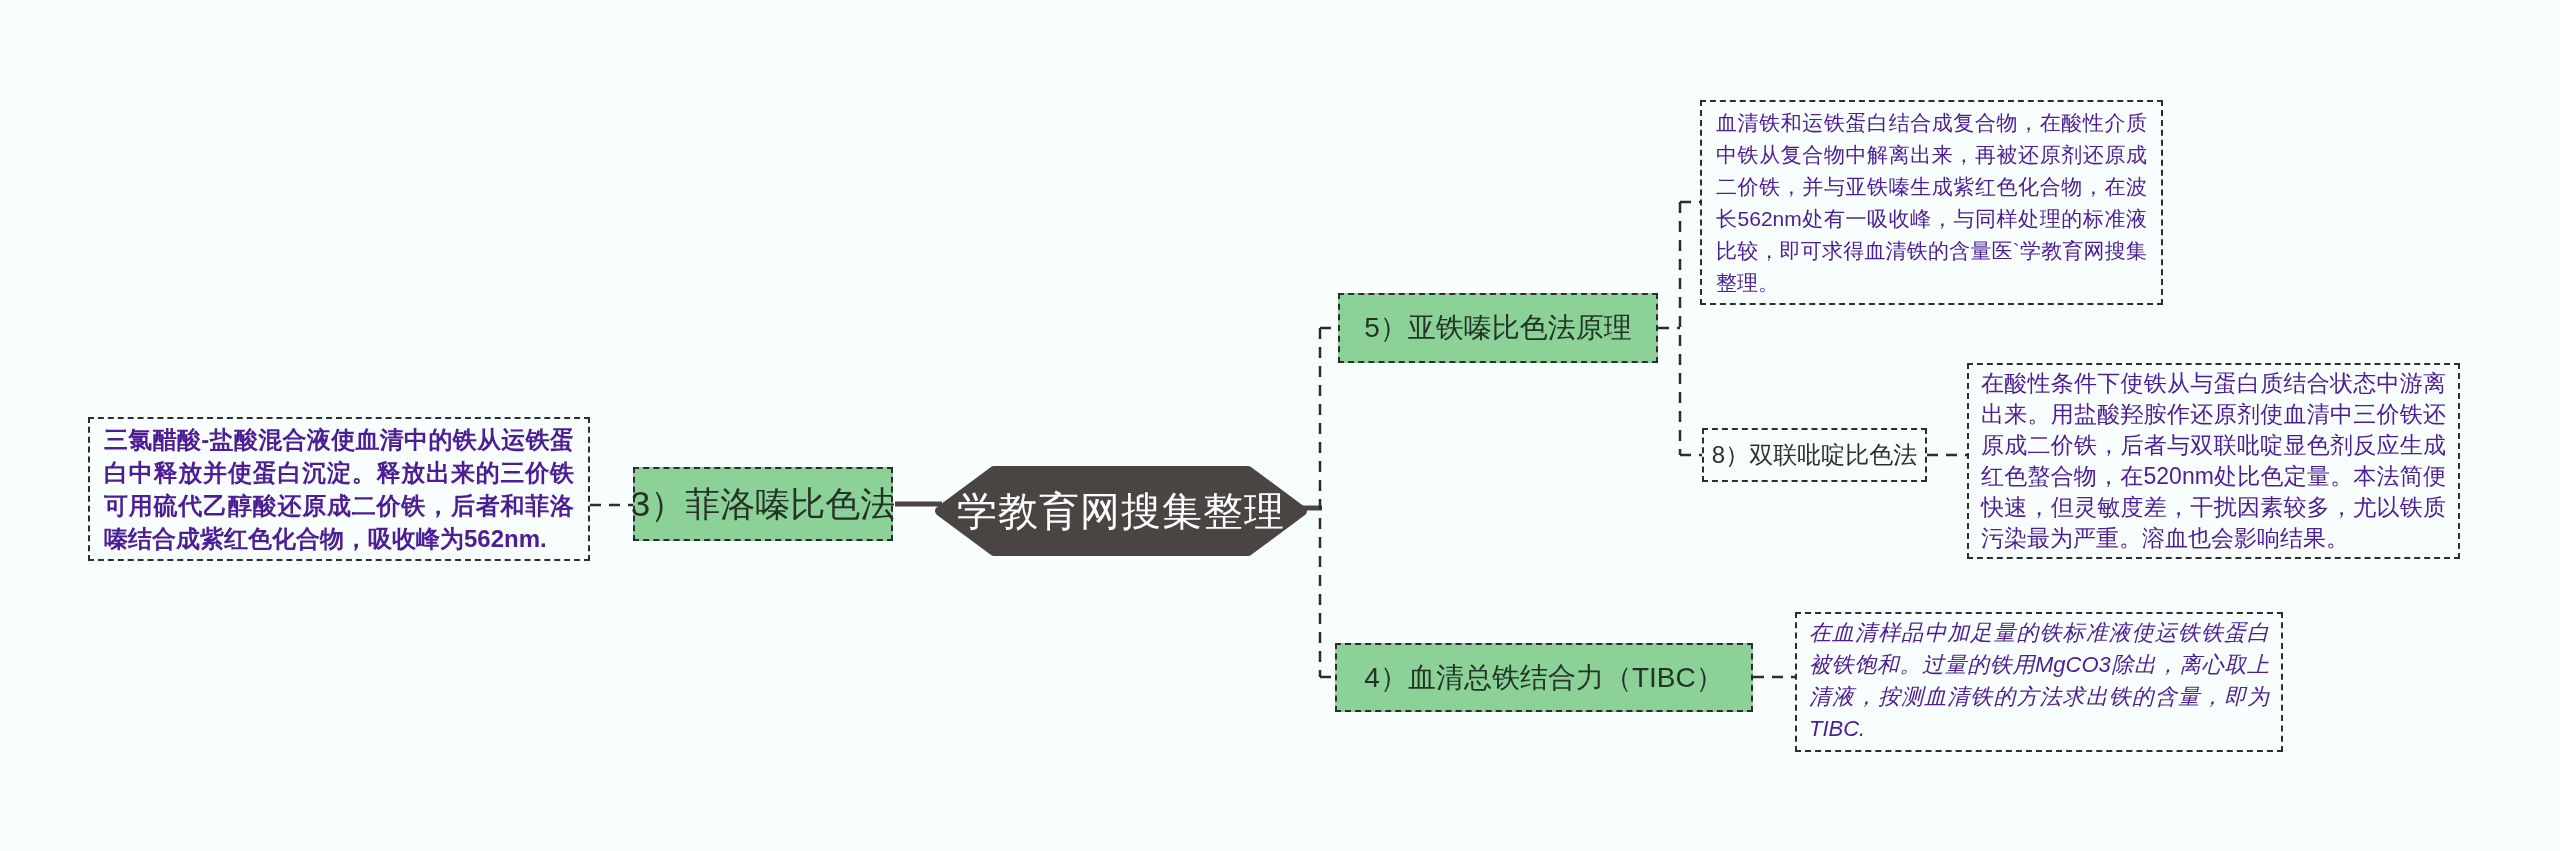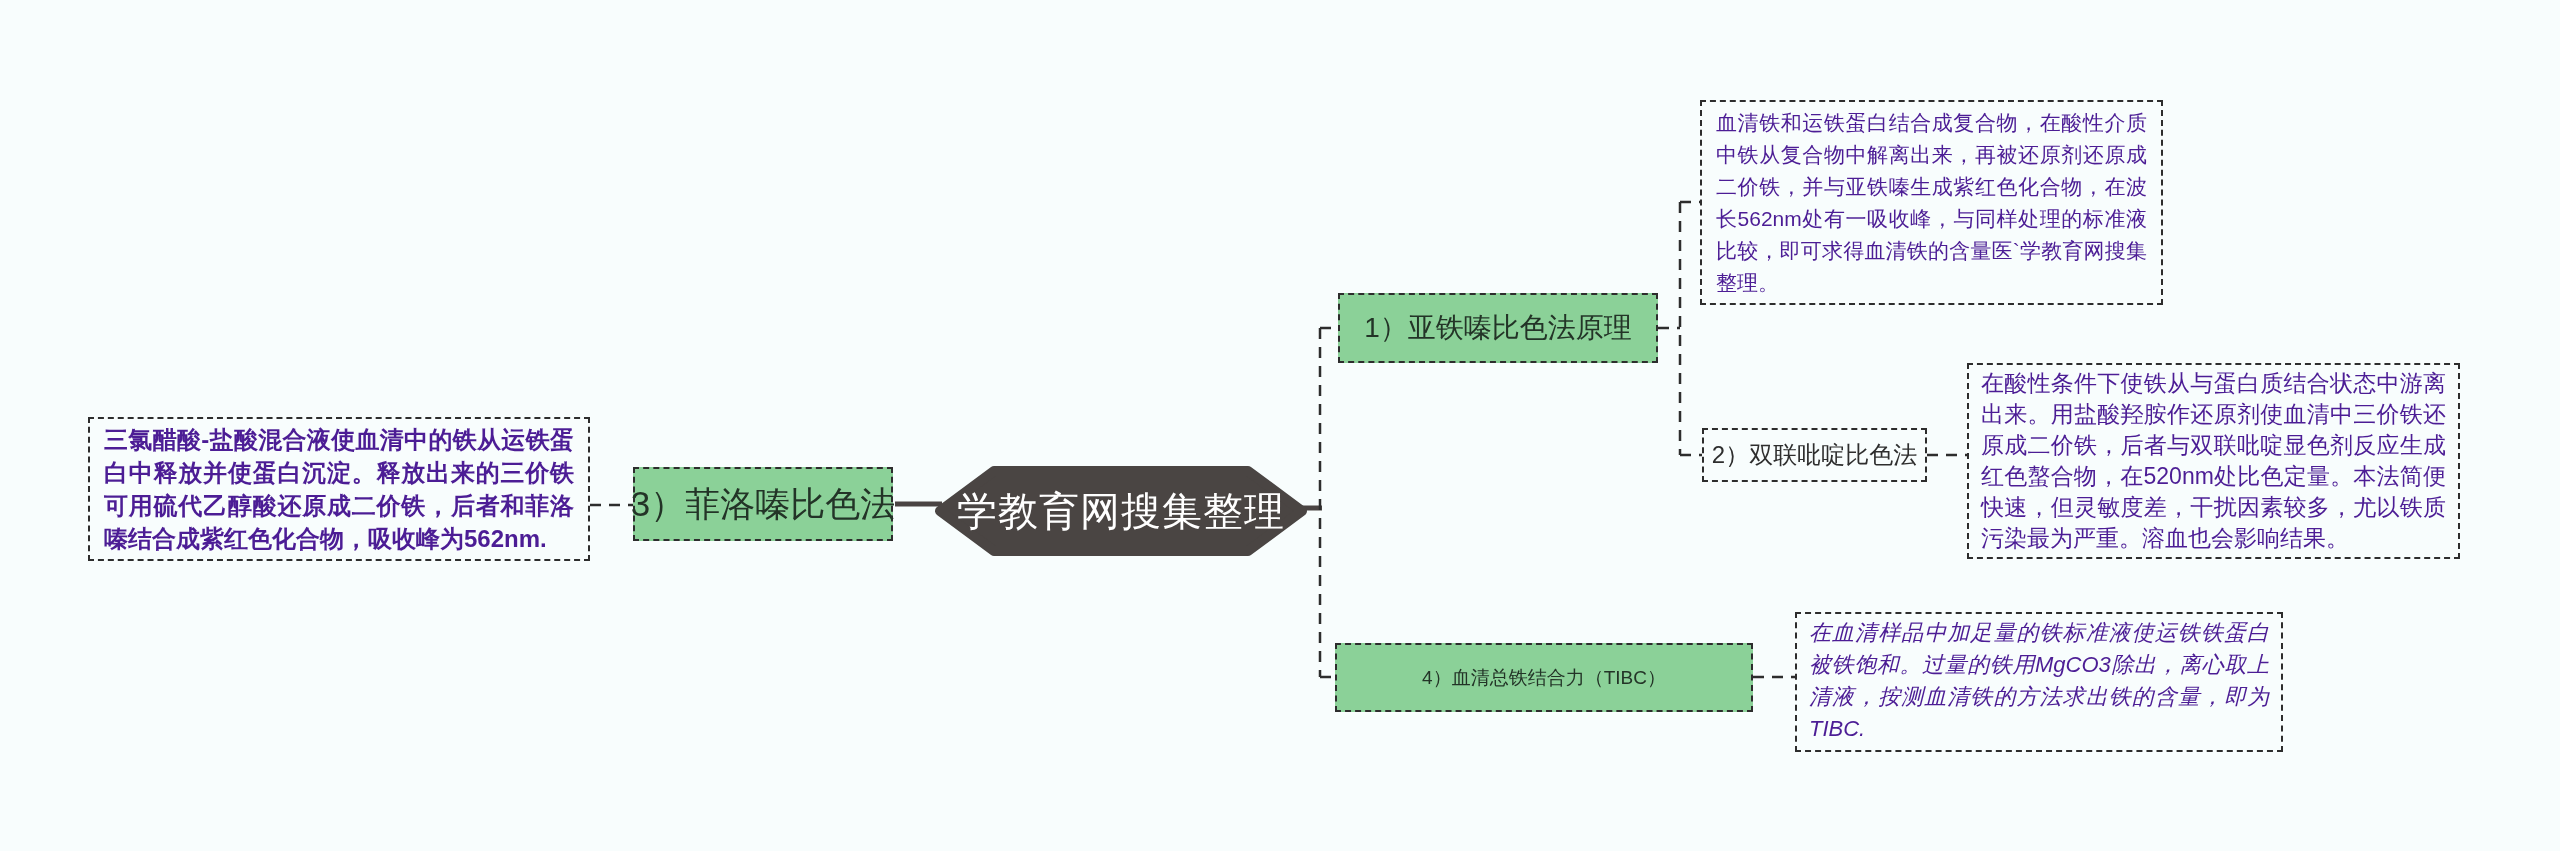--- a/index.html
+++ b/index.html
@@ -56,21 +56,21 @@
   }
   
   #note3{left:88px;top:417px;width:502px;height:144px;font-size:24px;line-height:33px;padding:4px 14px;font-weight:bold;}
   #note1{left:1700px;top:100px;width:463px;height:205px;font-size:21px;line-height:32px;padding:5px 14px;}
   #note2{left:1967px;top:363px;width:493px;height:196px;font-size:23px;line-height:31px;padding:3px 12px;}
   #note4{left:1795px;top:612px;width:488px;height:140px;font-size:22px;line-height:32px;padding:3px 12px;font-style:italic;}
   
   #branch1{left:1338px;top:293px;width:320px;height:70px;font-size:28px;}
   #branch2{left:1702px;top:428px;width:225px;height:54px;font-size:24px;}
   #branch3{left:633px;top:467px;width:260px;height:74px;font-size:35px;}
-  #branch4{left:1335px;top:643px;width:418px;height:69px;font-size:19px;}
+  #branch4{left:1335px;top:643px;width:418px;height:69px;font-size:28px;}
 </style>
 </head>
 <body>
 
 <div id="canvas">
 
   <svg id="connector-svg" viewBox="0 0 2560 851" xmlns="http://www.w3.org/2000/svg">
 
     <line x1="895" y1="504" x2="942" y2="504" stroke="#4a4443" stroke-width="5"></line>
     <line x1="1300" y1="508" x2="1322" y2="508" stroke="#4a4443" stroke-width="5"></line>
@@ -86,23 +86,23 @@
       <line x1="1680" y1="202" x2="1680" y2="455"></line>
       <line x1="1680" y1="202" x2="1700" y2="202"></line>
       <line x1="1680" y1="455" x2="1702" y2="455"></line>
       <line x1="1927" y1="455" x2="1967" y2="455"></line>
       <line x1="1753" y1="677" x2="1795" y2="677"></line>
     </g>
   </svg>
 
   <div id="root-label">学教育网搜集整理</div>
 
-  <div id="branch1" class="branch-box">1）亚铁嗪比色法原理</div>
+  <div id="branch1" class="branch-box">5）亚铁嗪比色法原理</div>
 
-  <div id="branch2" class="branch-box plain-branch">2）双联吡啶比色法</div>
+  <div id="branch2" class="branch-box plain-branch">8）双联吡啶比色法</div>
 
   <div id="branch3" class="branch-box">3）菲洛嗪比色法</div>
 
   <div id="branch4" class="branch-box">4）血清总铁结合力（TIBC）</div>
 
   <div id="note1" class="note-box">血清铁和运铁蛋白结合成复合物，在酸性介质中铁从复合物中解离出来，再被还原剂还原成二价铁，并与亚铁嗪生成紫红色化合物，在波长562nm处有一吸收峰，与同样处理的标准液比较，即可求得血清铁的含量医`学教育网搜集整理。</div>
 
   <div id="note2" class="note-box">在酸性条件下使铁从与蛋白质结合状态中游离出来。用盐酸羟胺作还原剂使血清中三价铁还原成二价铁，后者与双联吡啶显色剂反应生成红色螯合物，在520nm处比色定量。本法简便快速，但灵敏度差，干扰因素较多，尤以铁质污染最为严重。溶血也会影响结果。</div>
 
   <div id="note3" class="note-box">三氯醋酸-盐酸混合液使血清中的铁从运铁蛋白中释放并使蛋白沉淀。释放出来的三价铁可用硫代乙醇酸还原成二价铁，后者和菲洛嗪结合成紫红色化合物，吸收峰为562nm.</div>

